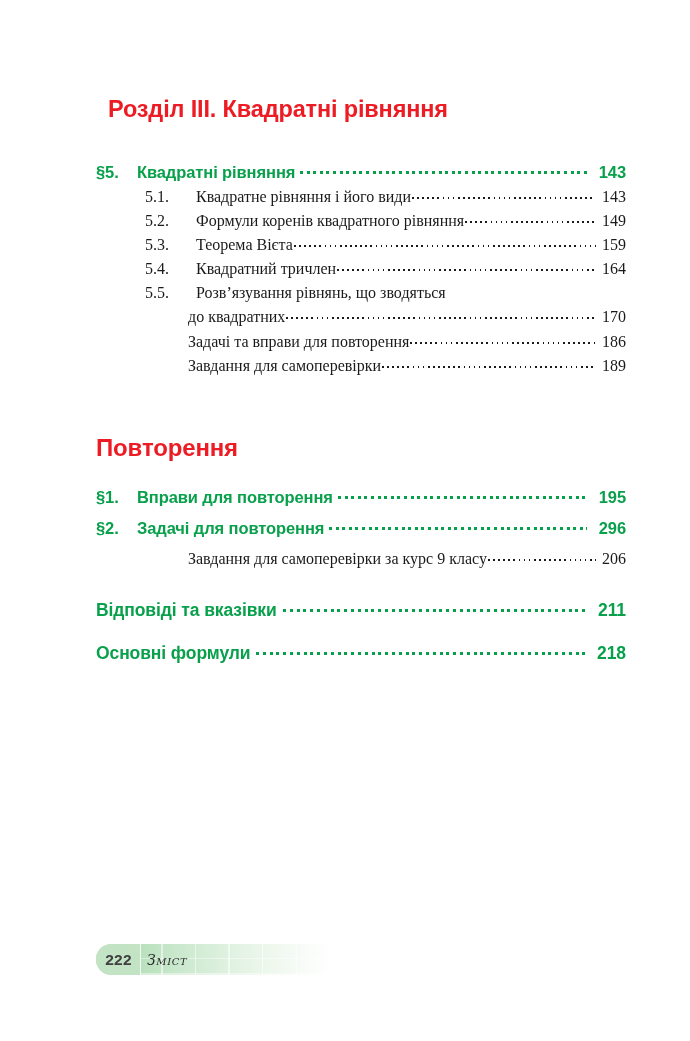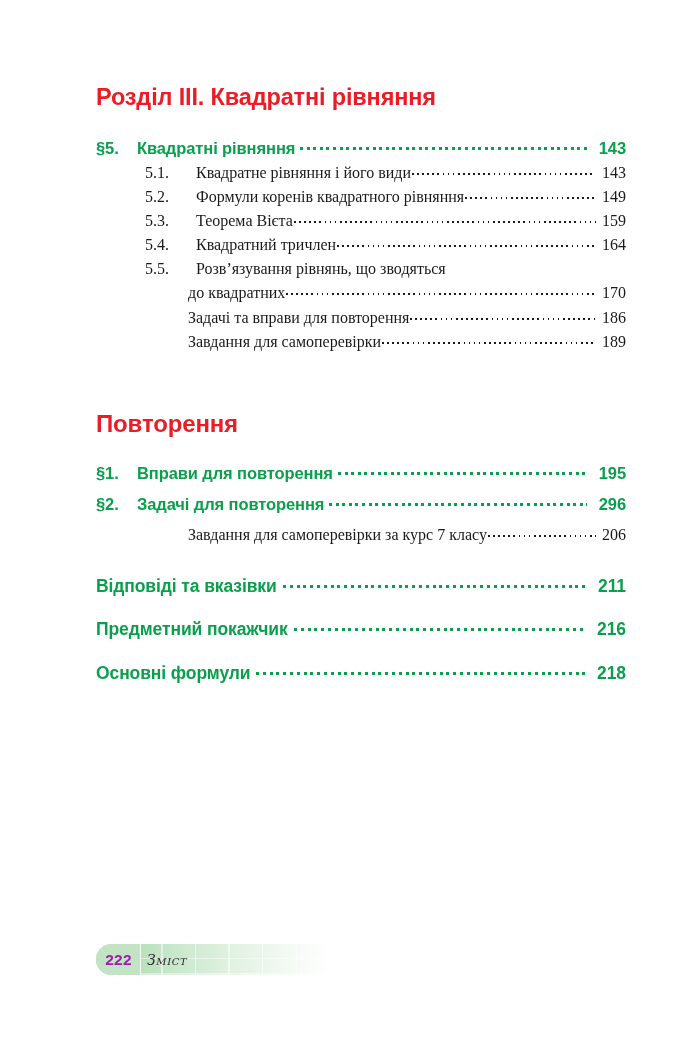--- a/index.html
+++ b/index.html
@@ -32,21 +32,21 @@
   }
 
   
   .chapter-title {
     font-family: "Liberation Sans", "DejaVu Sans", sans-serif;
     font-weight: bold;
     font-size: 23.5px;
     line-height: 1.0;
     color: #ed1c24;
     letter-spacing: -0.15px;
-    margin: 0;
+    margin: 12px;
     white-space: nowrap;
   }
 
   .section-title-red {
     font-family: "Liberation Sans", "DejaVu Sans", sans-serif;
     font-weight: bold;
     font-size: 24px;
     line-height: 1.0;
     color: #ed1c24;
     letter-spacing: -0.15px;
@@ -246,21 +246,21 @@
     left: 0;
     top: 0;
     width: 45px;
     height: 31px;
     display: flex;
     align-items: center;
     justify-content: center;
     font-family: "Liberation Sans", "DejaVu Sans", sans-serif;
     font-weight: bold;
     font-size: 15.5px;
-    color: #a21caf;
+    color: #404040;
     letter-spacing: 0.2px;
   }
   .footer-caption {
     position: absolute;
     left: 51px;
     top: 0;
     height: 31px;
     display: flex;
     align-items: center;
     font-family: "DejaVu Serif", "Liberation Serif", serif;
@@ -360,38 +360,33 @@
 
     <div class="toc-row row-green" style="height:31px">
       <span class="toc-num">§2.</span>
       <span class="toc-label">Задачі для повторення</span>
       <span class="leader"></span>
       <span class="toc-page">296</span>
     </div>
 
     <div class="toc-row row-sub no-num" style="height:26px">
       <span class="toc-num"></span>
-      <span class="toc-label">Завдання для самоперевірки за курс 7 класу</span>
+      <span class="toc-label">Завдання для самоперевірки за курс 9 класу</span>
       <span class="leader"></span>
       <span class="toc-page">206</span>
     </div>
 
     <div style="height:24px"></div>
 
     <div class="toc-row row-green-big" style="height:43px">
       <span class="toc-label">Відповіді та вказівки</span>
       <span class="leader"></span>
       <span class="toc-page">211</span>
     </div>
 
-    <div class="toc-row row-green-big" style="height:44px">
-      <span class="toc-label">Предметний покажчик</span>
-      <span class="leader"></span>
-      <span class="toc-page">216</span>
-    </div>
 
     <div class="toc-row row-green-big" style="height:43px">
       <span class="toc-label">Основні формули</span>
       <span class="leader"></span>
       <span class="toc-page">218</span>
     </div>
 
   </div>
 
   <div class="footer">

